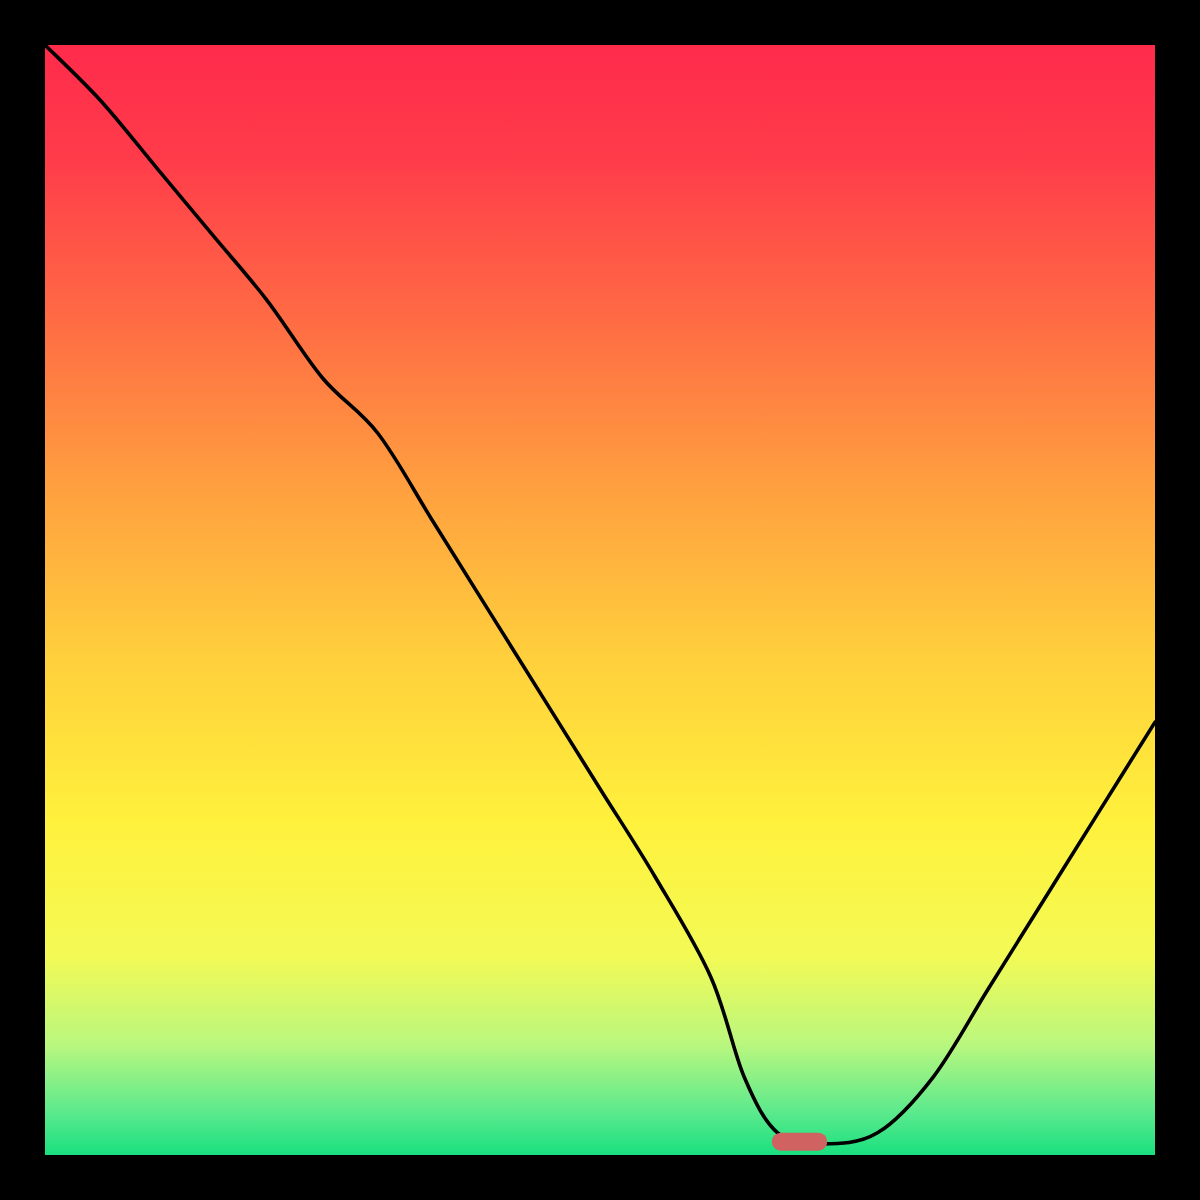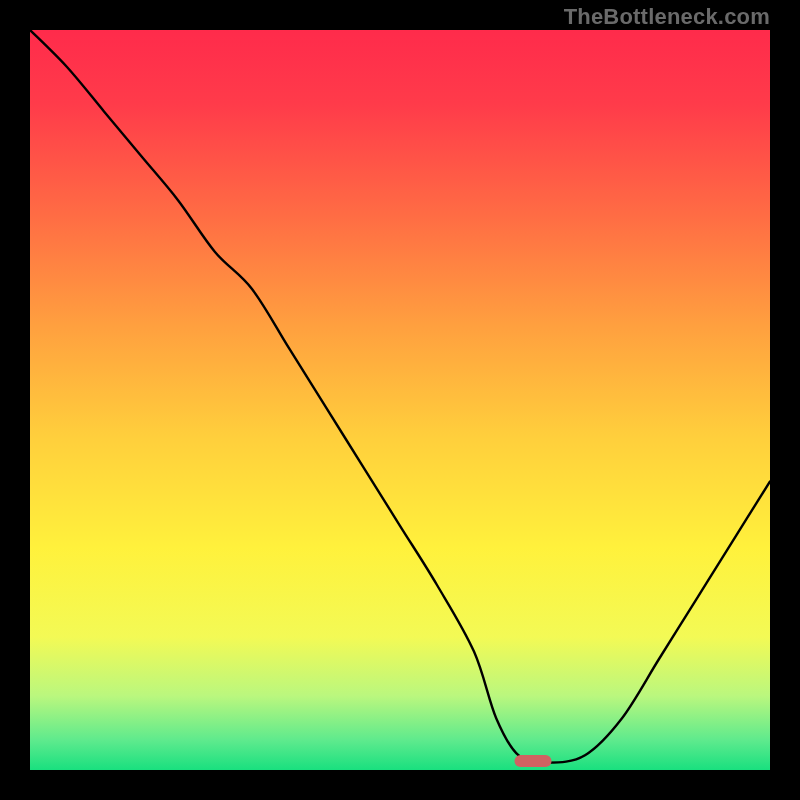--- a/index.html
+++ b/index.html
@@ -48,21 +48,20 @@
     position: absolute;
     background: #d06262;
     border-radius: 8px;
     transform: translate(-50%, -50%);
   }
 </style>
 </head>
 <body>
 
 <div class="frame">
-  <div class="watermark">TheBottleneck.com</div>
   <div class="plot">
     <svg class="gradient" viewBox="0 0 740 740" preserveAspectRatio="none">
       <defs>
         <linearGradient id="bg" x1="0" y1="0" x2="0" y2="1">
             <stop offset="0%" stop-color="#ff2b4b"></stop>
             <stop offset="10%" stop-color="#ff3b4a"></stop>
             <stop offset="25%" stop-color="#ff6c44"></stop>
             <stop offset="40%" stop-color="#ffa03f"></stop>
             <stop offset="55.00000000000001%" stop-color="#ffcf3c"></stop>
             <stop offset="70%" stop-color="#fff13c"></stop>

